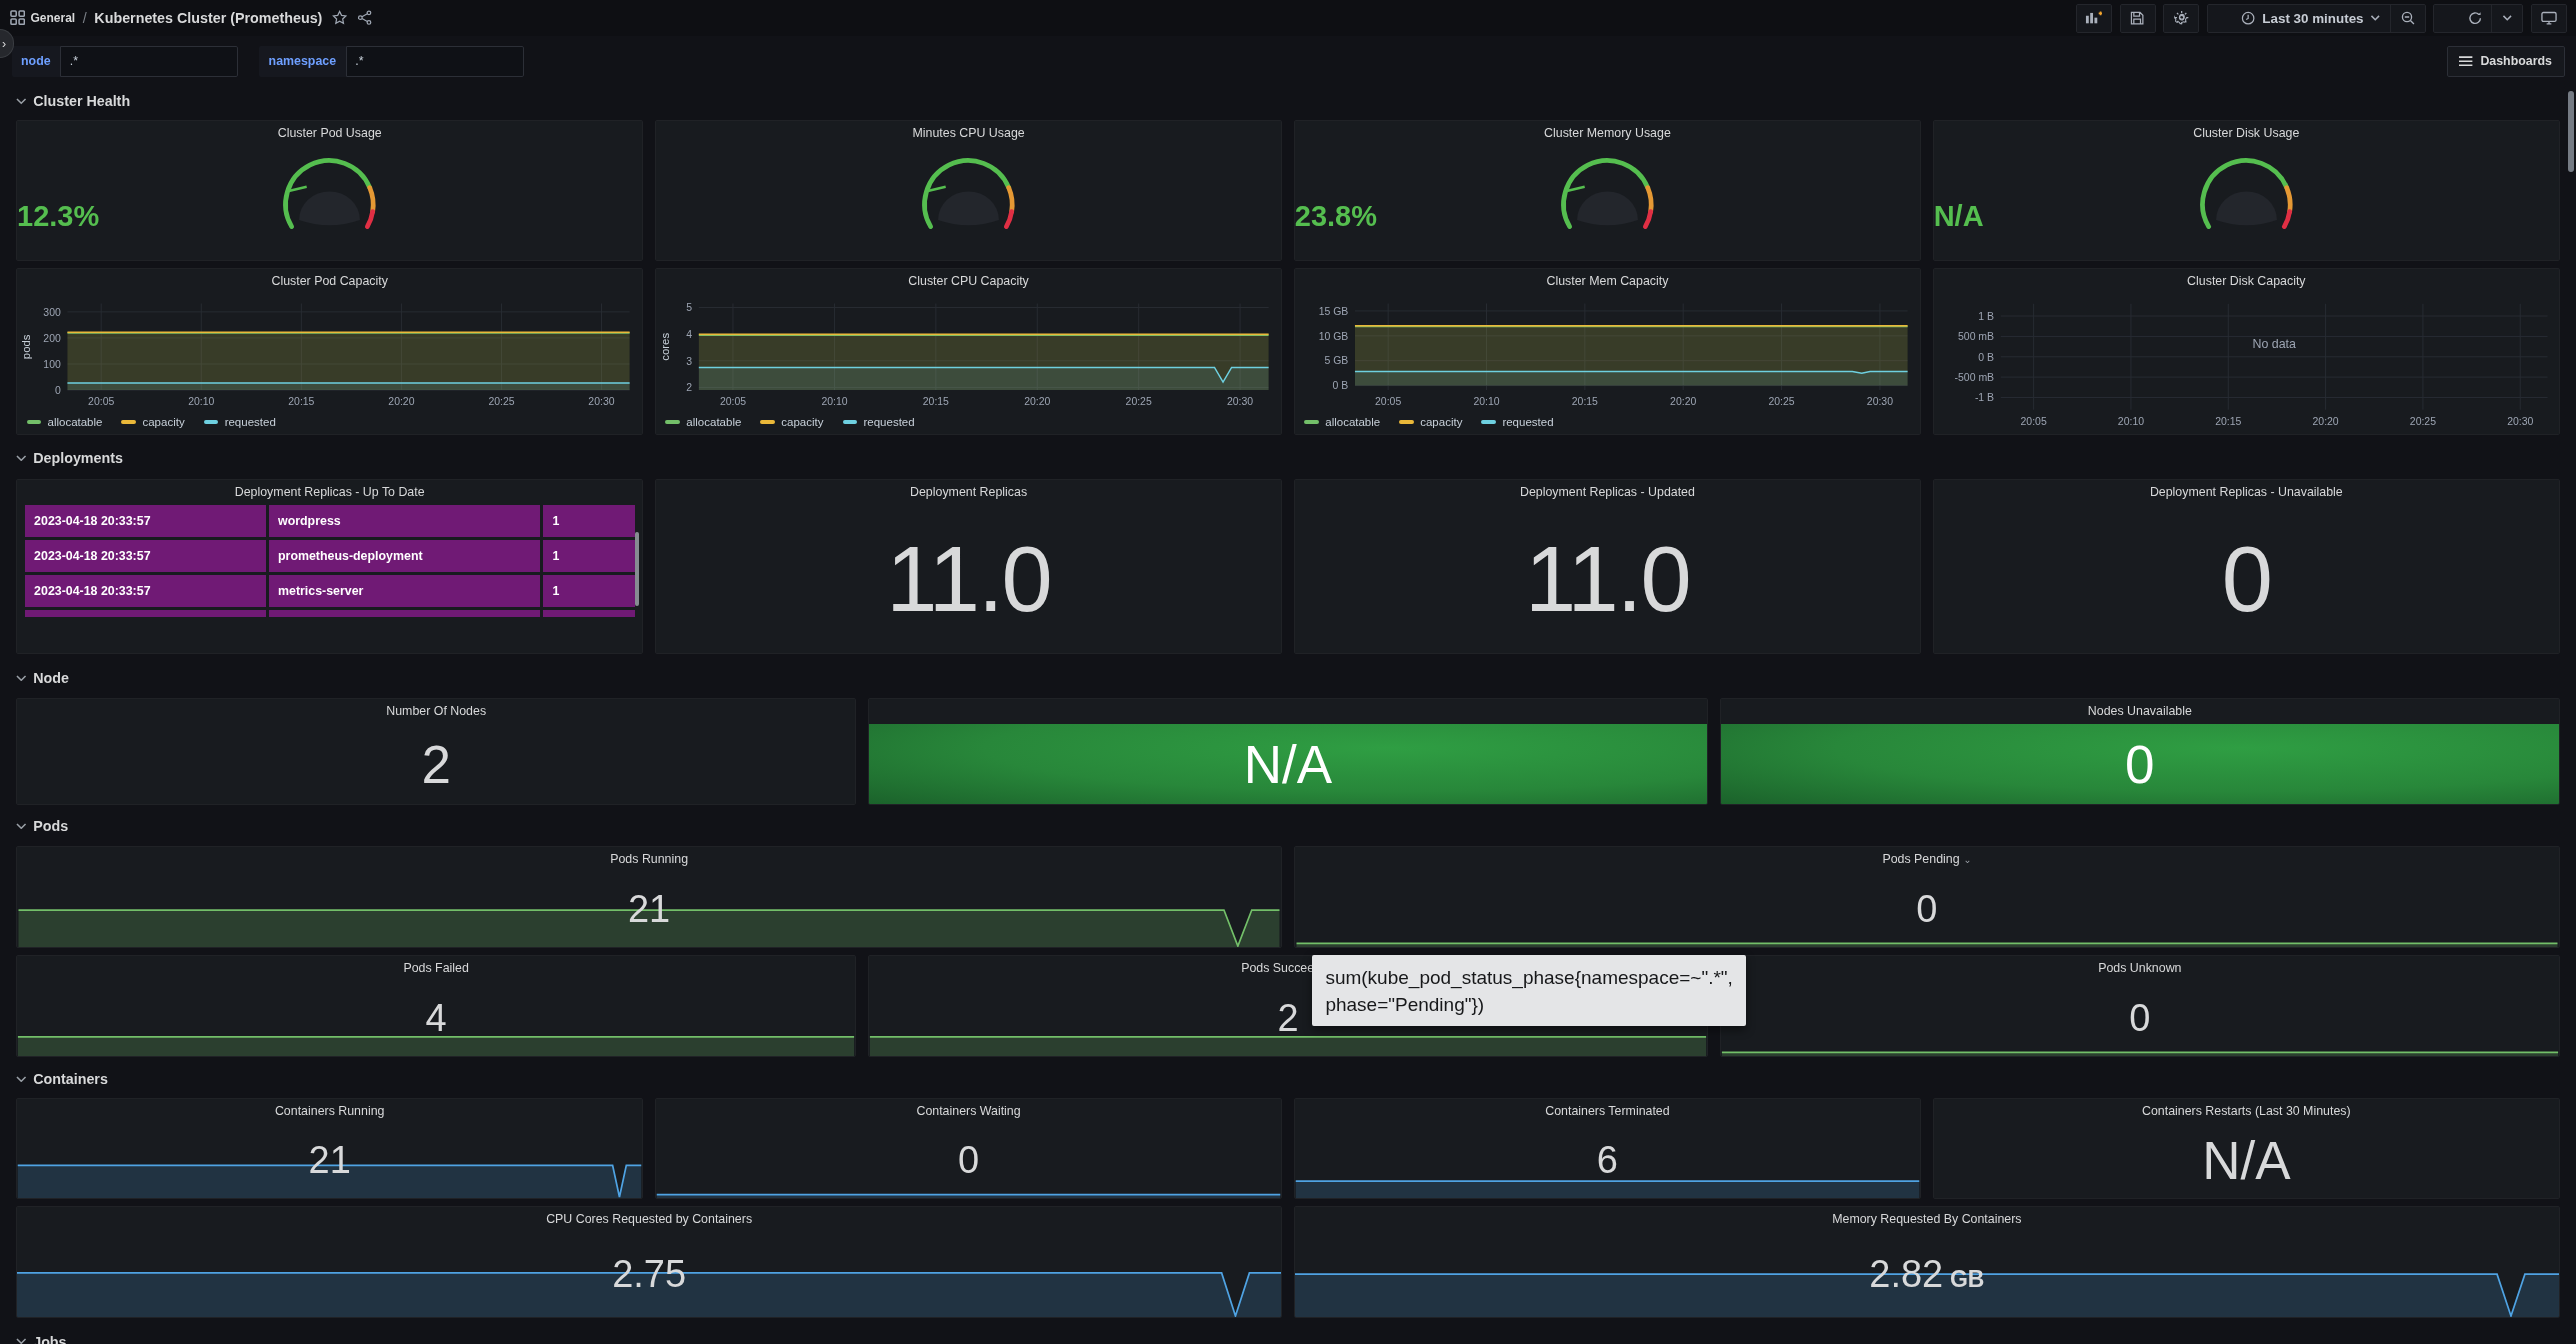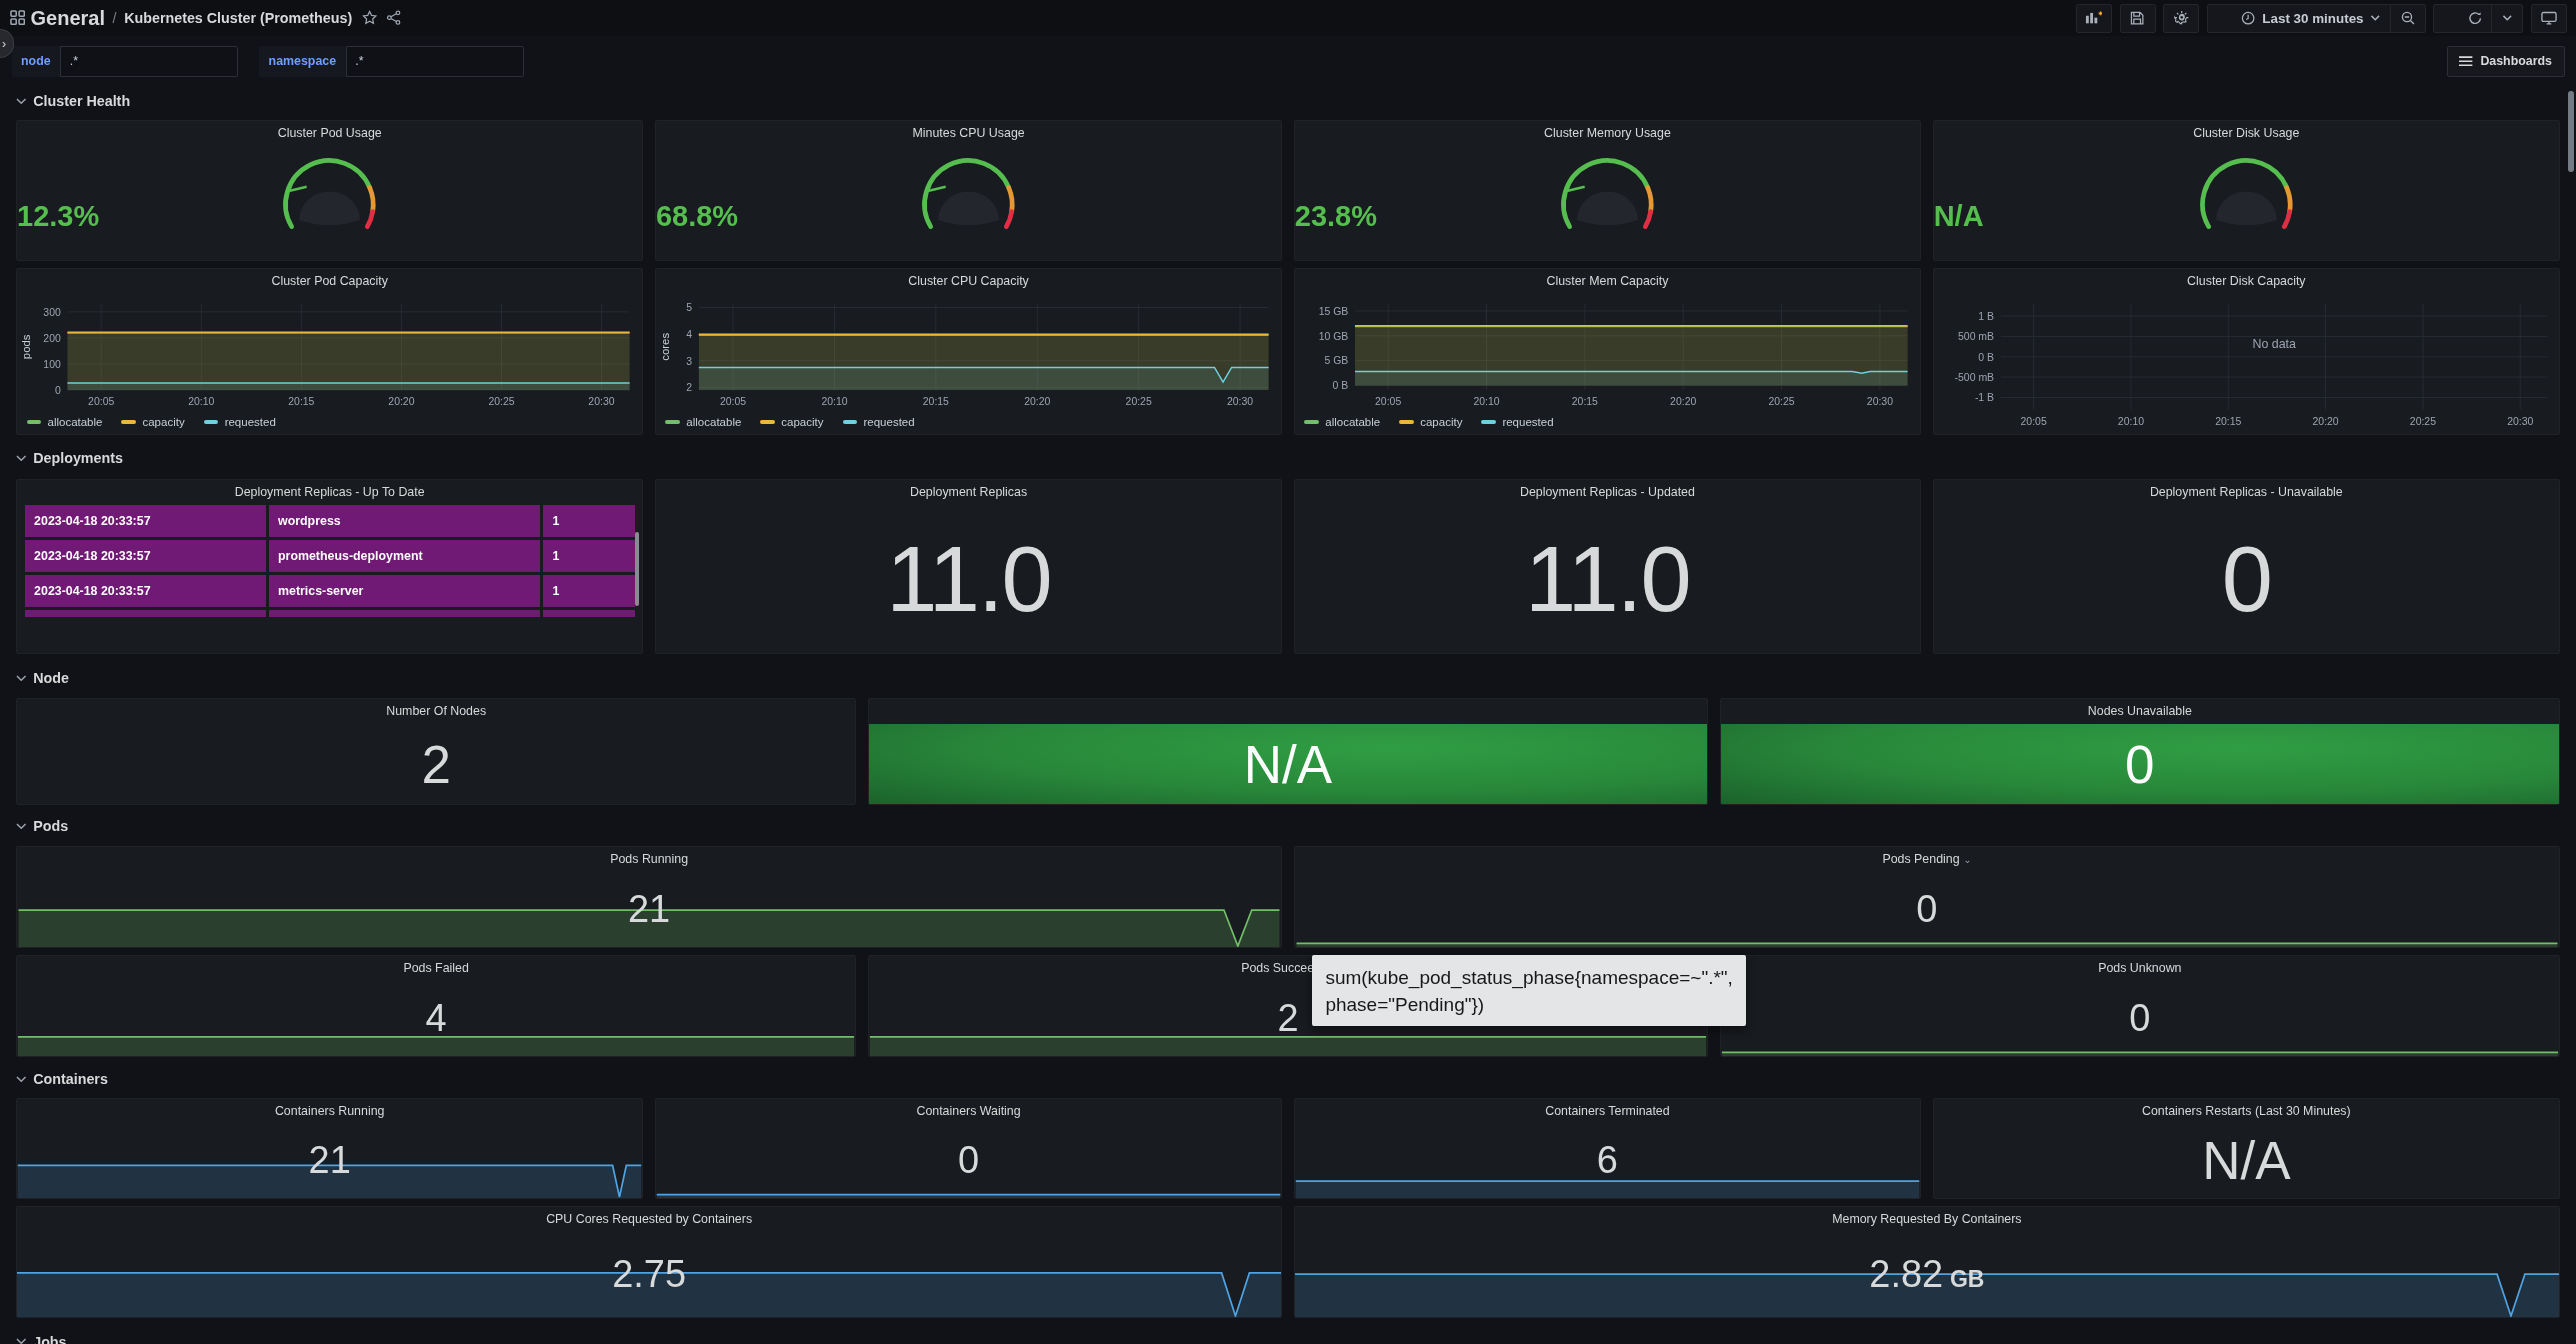--- a/index.html
+++ b/index.html
@@ -3,21 +3,21 @@
 <meta charset="utf-8">
 <style>
   * { margin:0; padding:0; box-sizing:border-box; }
   html,body { width:2576px; height:1344px; overflow:hidden; background:#111217;
     font-family:"Liberation Sans", sans-serif; color:#d8d9da; }
 
   
   .navbar { height:36px; display:flex; align-items:center; padding:0 9.5px;
     background:#0e0f13; }
   .crumb { display:flex; align-items:center; gap:7.6px; margin-left:5.7px; }
-  .crumb .root { font-size:20px; font-weight:600; color:#d8d9da; }
+  .crumb .root { font-size:12px; font-weight:600; color:#d8d9da; }
   .crumb .sep { color:#7b8087; font-size:14.3px; }
   .crumb .page { font-size:14.3px; font-weight:600; color:#d8d9da; }
   .icon-btn { display:flex; align-items:center; justify-content:center;
     color:#9fa7b3; background:none; border:none; cursor:pointer; }
   .crumb-ico { margin-left:9.5px; }
   .nav-right { margin-left:auto; display:flex; align-items:center; gap:7.6px; }
   .nav-btn { height:29px; min-width:36px; display:flex; align-items:center; justify-content:center;
     background:#15171c; border:1px solid #24262c; border-radius:1.9px; color:#aab0bb; gap:6.7px;
     padding:0 8.6px; font-size:13.4px; font-weight:600; cursor:pointer; }
   .nav-group { display:flex; align-items:stretch; height:29px; border:1px solid #24262c;
@@ -261,21 +261,20 @@
     <div class="panel-title">Minutes CPU Usage</div>
     <div class="gauge-body">
         <svg width="191" height="116" viewBox="0 0 200 122">
           <path d="M60.2,89.0 A46,46 0 1 1 142.3,48.0" stroke="#55be4f" stroke-width="5" fill="none" stroke-linecap="round"></path>
           <path d="M142.3,48.0 A46,46 0 0 1 145.4,73.2" stroke="#e59934" stroke-width="5" fill="none" stroke-linecap="round"></path>
           <path d="M145.4,73.2 A46,46 0 0 1 139.8,89.0" stroke="#e02f44" stroke-width="5" fill="none" stroke-linecap="round"></path>
           <path d="M68,82 A32,30 0 1 1 132,82 Q100,93 68,82 Z" fill="#23262c"></path>
           <line x1="55" y1="52" x2="76" y2="47" stroke="#55be4f" stroke-width="2.6"></line>
         </svg>
       </div>
-    <div class="gauge-value">68.8%</div>
   </div>
   <div class="panel h-gauge">
     <div class="panel-title">Cluster Memory Usage</div>
     <div class="gauge-body">
         <svg width="191" height="116" viewBox="0 0 200 122">
           <path d="M60.2,89.0 A46,46 0 1 1 142.3,48.0" stroke="#55be4f" stroke-width="5" fill="none" stroke-linecap="round"></path>
           <path d="M142.3,48.0 A46,46 0 0 1 145.4,73.2" stroke="#e59934" stroke-width="5" fill="none" stroke-linecap="round"></path>
           <path d="M145.4,73.2 A46,46 0 0 1 139.8,89.0" stroke="#e02f44" stroke-width="5" fill="none" stroke-linecap="round"></path>
           <path d="M68,82 A32,30 0 1 1 132,82 Q100,93 68,82 Z" fill="#23262c"></path>
           <line x1="55" y1="52" x2="76" y2="47" stroke="#55be4f" stroke-width="2.6"></line>

